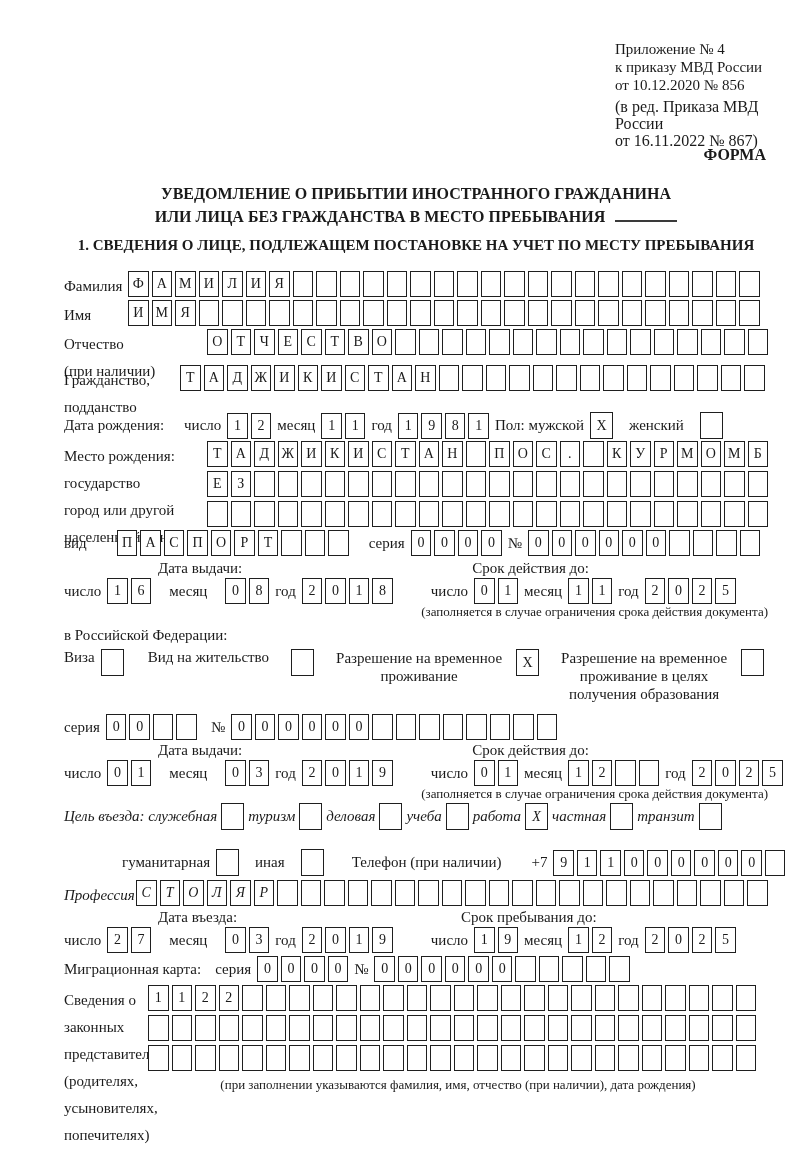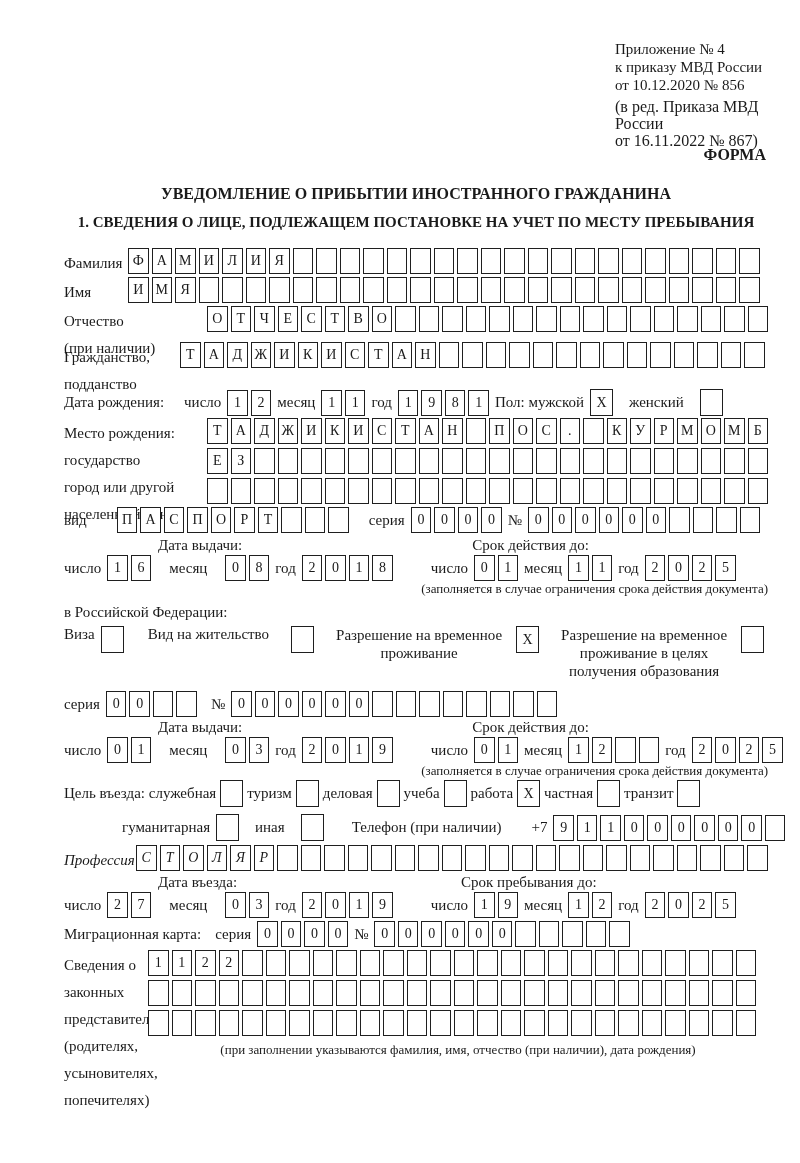--- a/index.html
+++ b/index.html
@@ -47,20 +47,21 @@
     <div>к приказу МВД России</div>
     <div>от 10.12.2020 № 856</div>
     <div class="hdr-gap"></div>
     <div class="hdr-small">(в ред. Приказа МВД России</div>
     <div class="hdr-small">от 16.11.2022 № 867)</div>
   </div>
   <div class="forma">ФОРМА</div>
   <div class="content">
     <div class="title">
       <div>УВЕДОМЛЕНИЕ О ПРИБЫТИИ ИНОСТРАННОГО ГРАЖДАНИНА</div>
+      <div><span>ИЛИ ЛИЦА БЕЗ ГРАЖДАНСТВА В МЕСТО ПРЕБЫВАНИЯ</span><span class="t-underline"></span></div>
     </div>
     <div class="sec-heading">1. СВЕДЕНИЯ О ЛИЦЕ, ПОДЛЕЖАЩЕМ ПОСТАНОВКЕ НА УЧЕТ ПО МЕСТУ ПРЕБЫВАНИЯ</div>
     <div id="form-body">
         <div class="line row-line" style="padding-left: 64px; margin-top: 16px;">
           <div class="row-label">
             <div>Фамилия</div>
           </div>
           <div class="bcol">
             <div class="boxes">
               <div class="cell">Ф</div>
@@ -488,37 +489,37 @@
           </div>
           <span class="seg">год</span>
           <div class="boxes">
             <div class="cell">2</div>
             <div class="cell">0</div>
             <div class="cell">2</div>
             <div class="cell">5</div>
           </div>
         </div>
         <div class="line note right" style="margin-top: 0px;">(заполняется в случае ограничения срока действия документа)</div>
-        <div class="line inline-line tight" style="margin-top: 2px;">
+        <div class="line inline-line tight" style="margin-top: 2px; font-style: italic;">
           <span class="seg">Цель въезда: служебная</span>
           <div class="cell cb"></div>
           <span class="seg">туризм</span>
           <div class="cell cb"></div>
           <span class="seg">деловая</span>
           <div class="cell cb"></div>
           <span class="seg">учеба</span>
           <div class="cell cb"></div>
           <span class="seg">работа</span>
           <div class="cell cb">X</div>
           <span class="seg">частная</span>
           <div class="cell cb"></div>
           <span class="seg">транзит</span>
           <div class="cell cb"></div>
         </div>
-        <div class="line inline-line" style="margin-top: 7px;">
+        <div class="line inline-line" style="margin-top: 19px;">
           <span class="sp" style="width: 52px;"></span>
           <span class="seg">гуманитарная</span>
           <div class="cell cb"></div>
           <span class="sp" style="width: 4px;"></span>
           <span class="seg">иная</span>
           <span class="sp" style="width: 4px;"></span>
           <div class="cell cb"></div>
           <span class="sp" style="width: 16px;"></span>
           <span class="seg">Телефон (при наличии)</span>
           <span class="sp" style="width: 18px;"></span>

